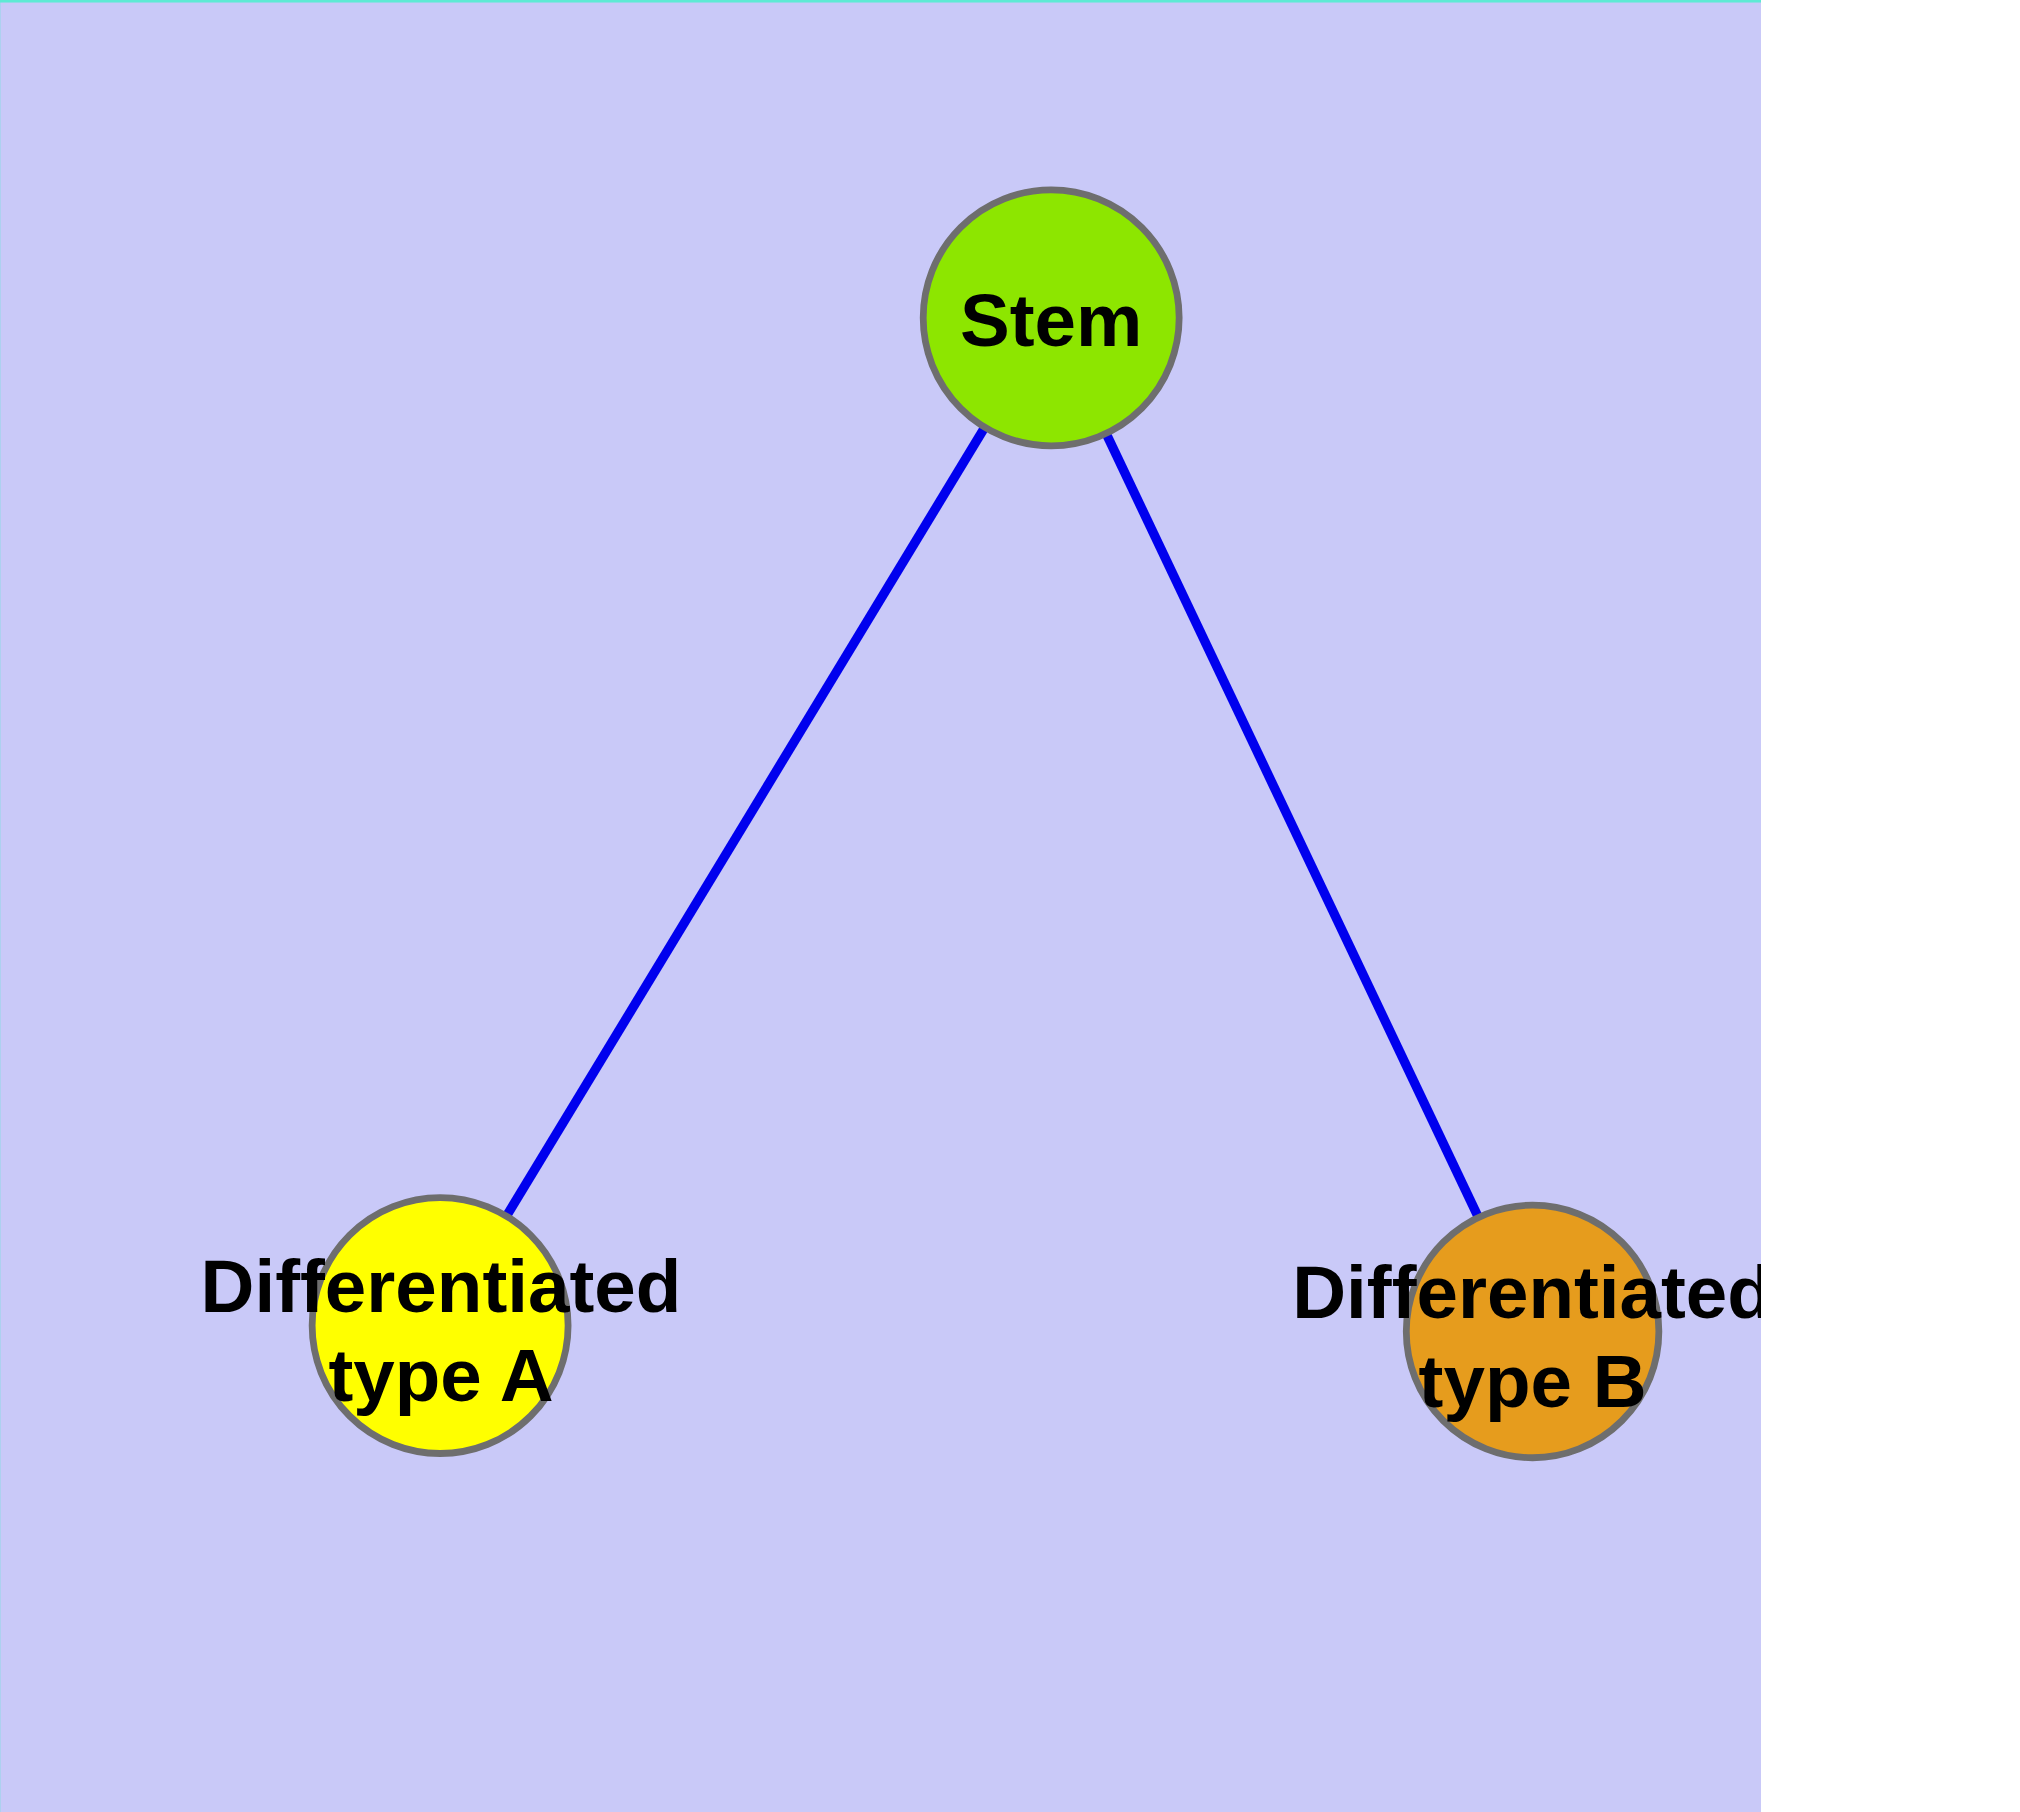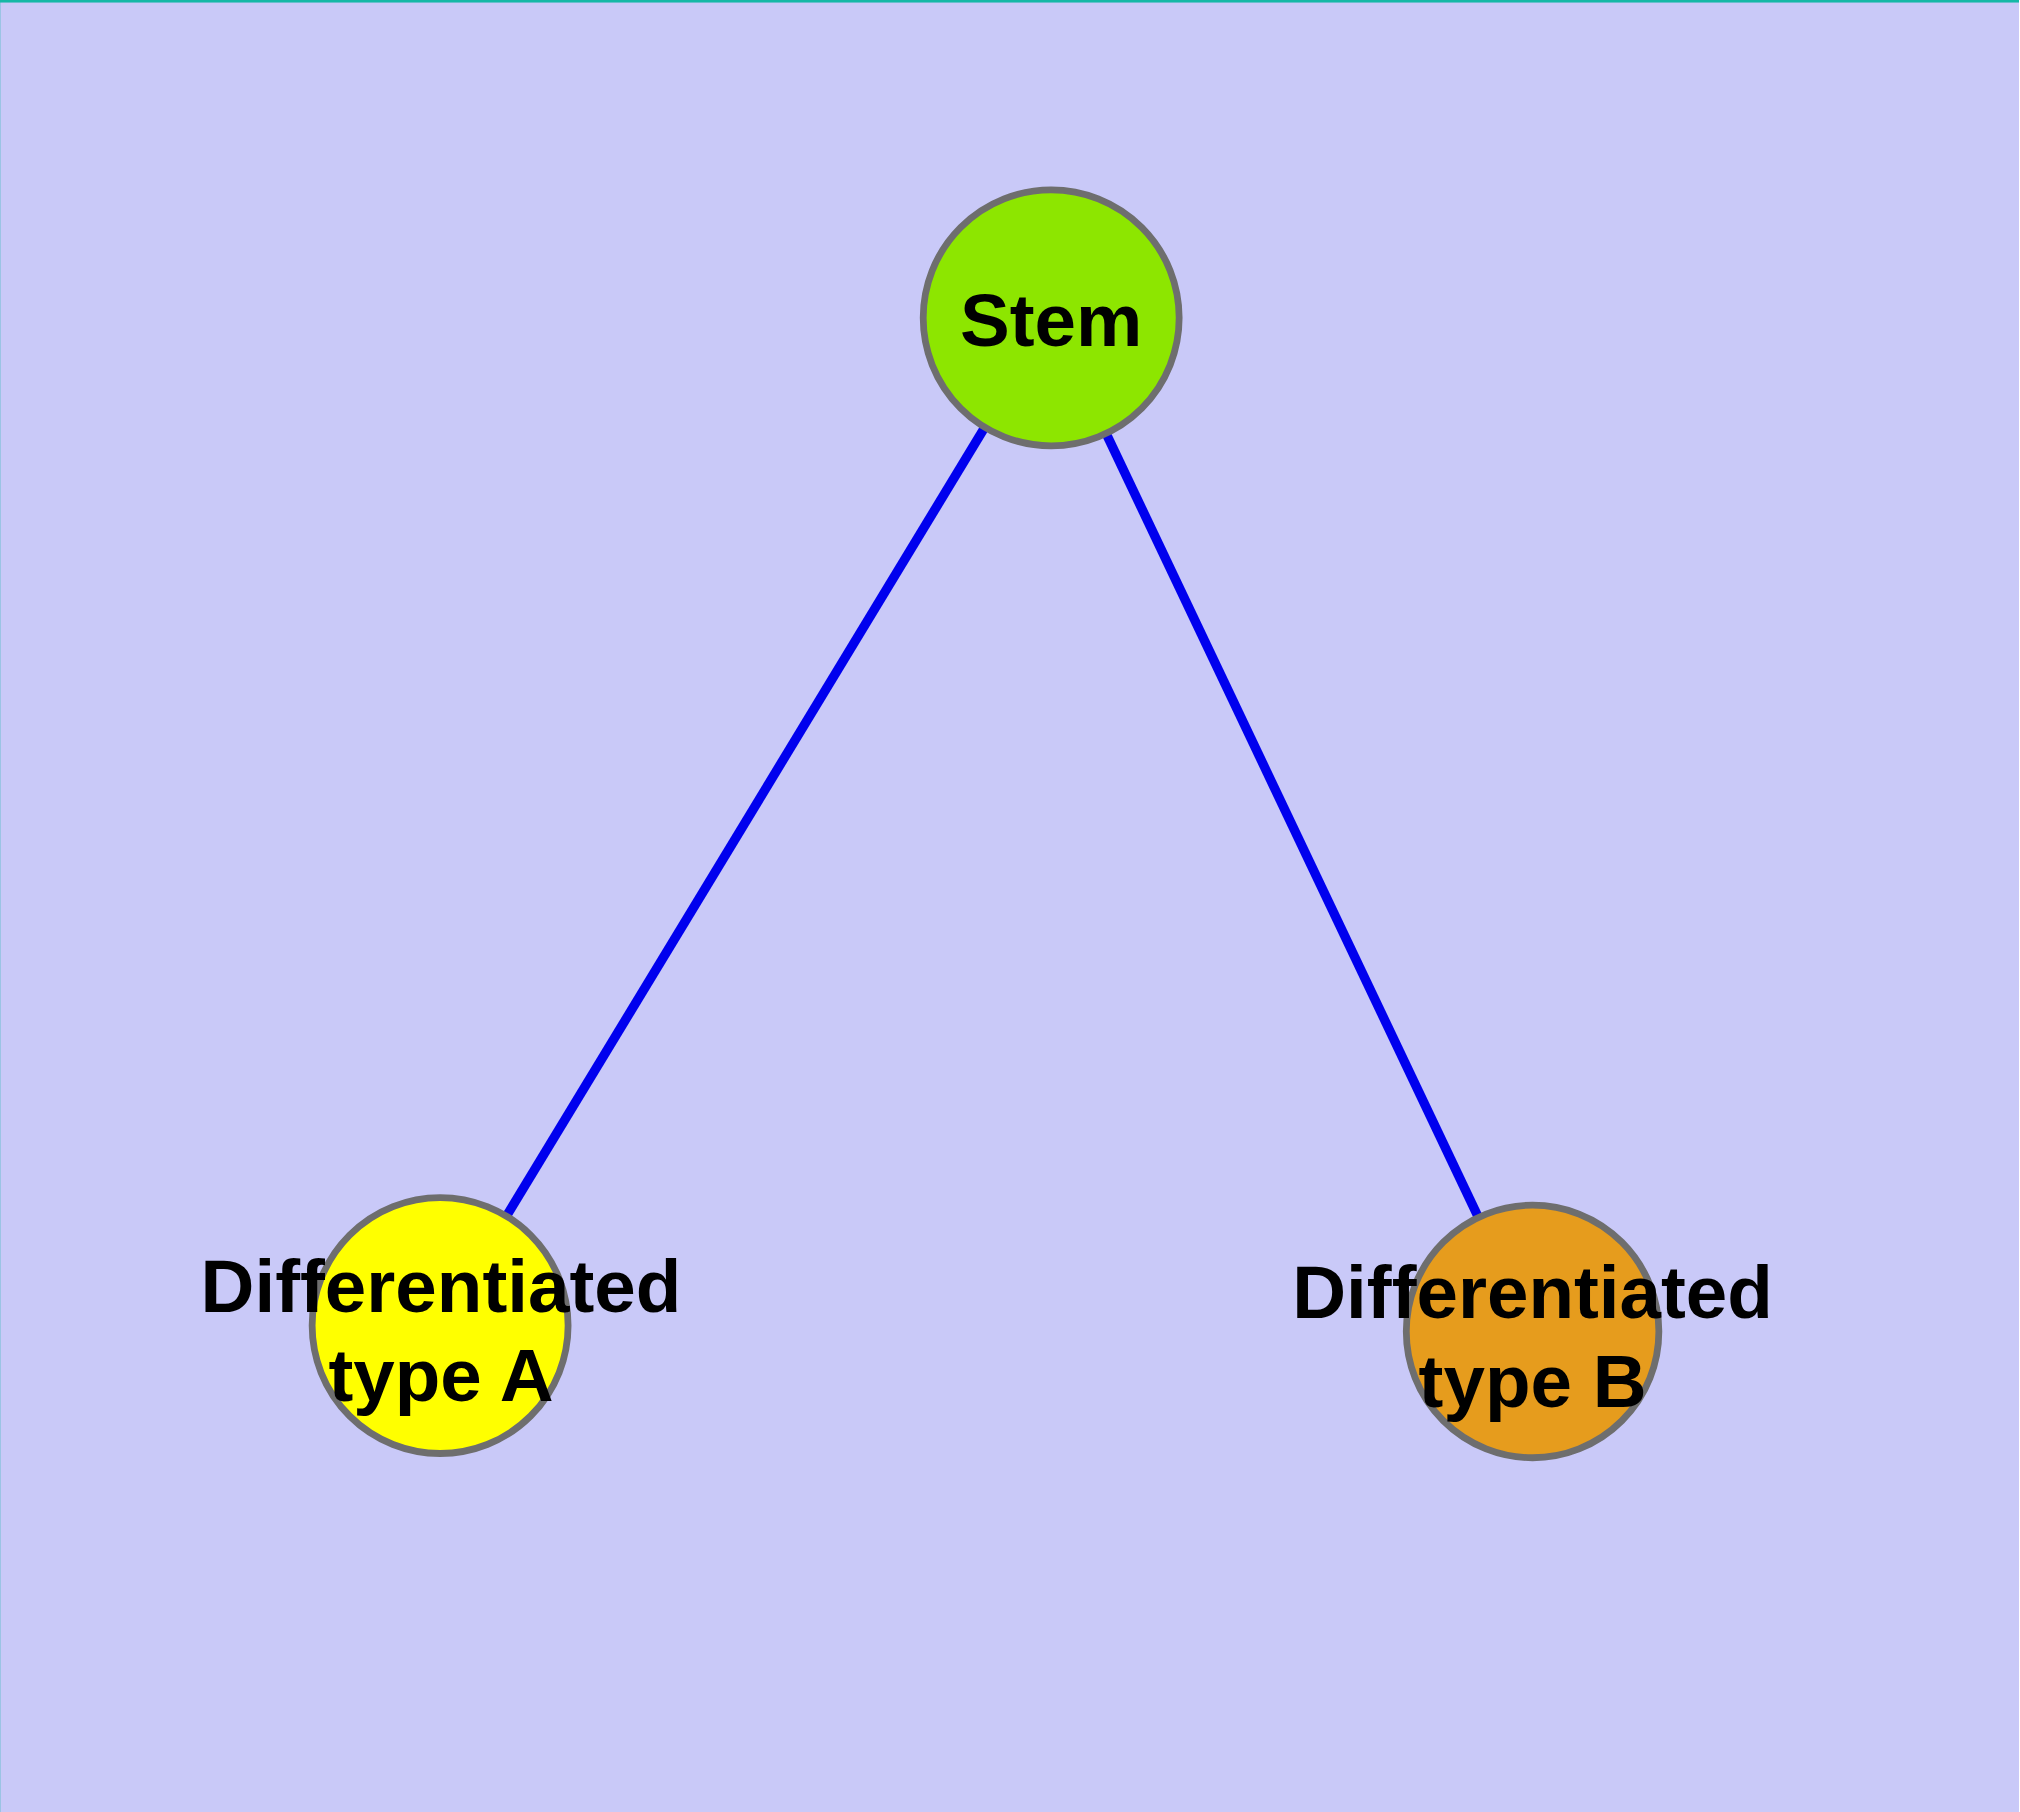--- a/index.html
+++ b/index.html
@@ -2,23 +2,23 @@
 <html style="font-size:13.6px"><head>
 <meta charset="utf-8">
 <style>
   html, body {
     margin: 0;
     padding: 0;
     background: #ffffff;
   }
   .canvas {
     position: relative;
-    width: 2019px;
+    width: 1761px;
     height: 1812px;
-    background: #14b8a6;
+    background: #5eead4;
     overflow: hidden;
   }
   svg {
     display: block;
     width: 2021px;
     height: 1812px;
   }
   .node-label {
     font-family: "Liberation Sans", sans-serif;
     font-weight: bold;

